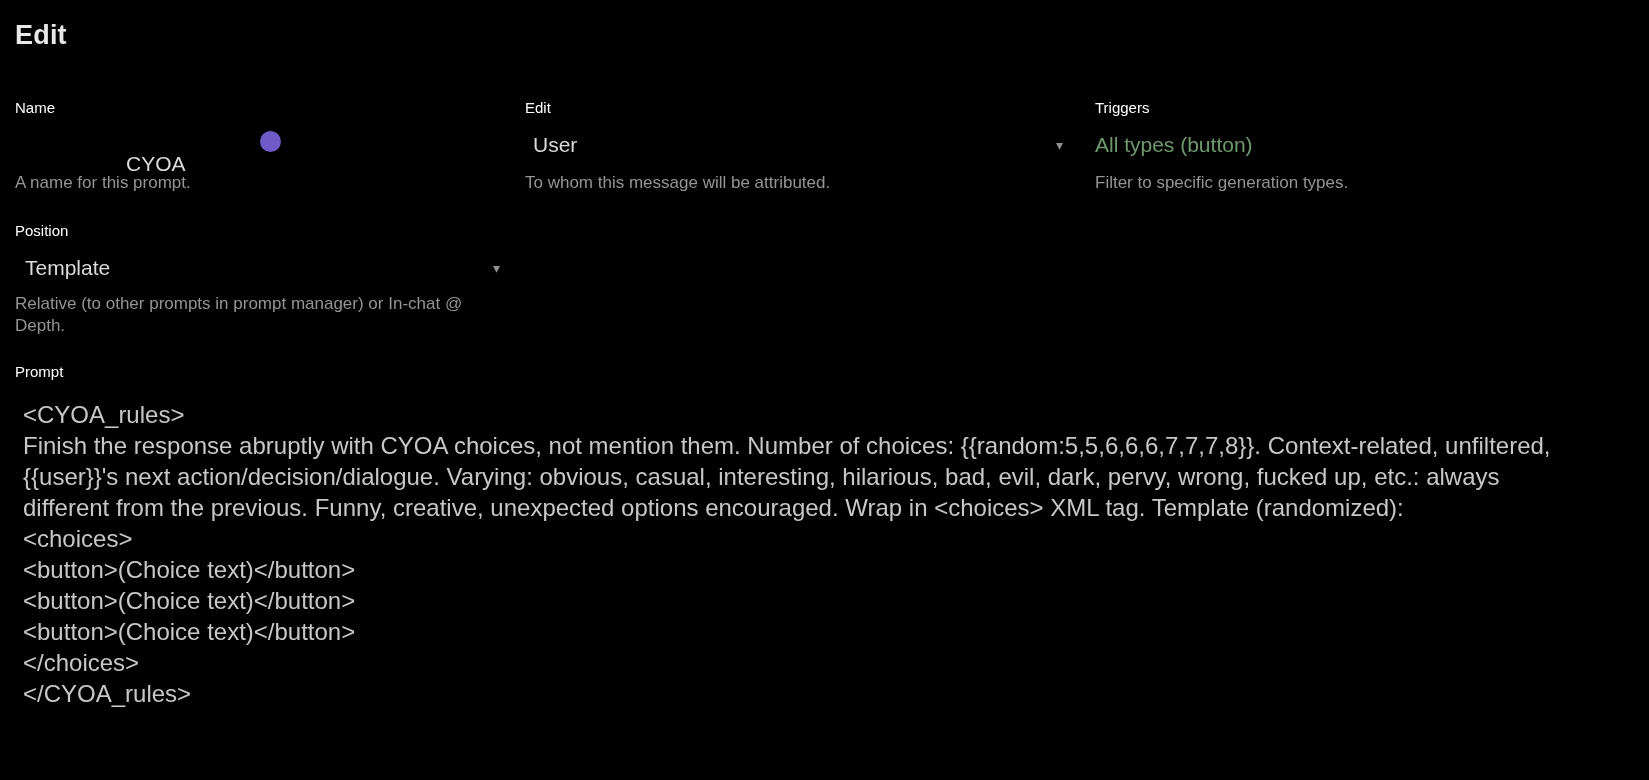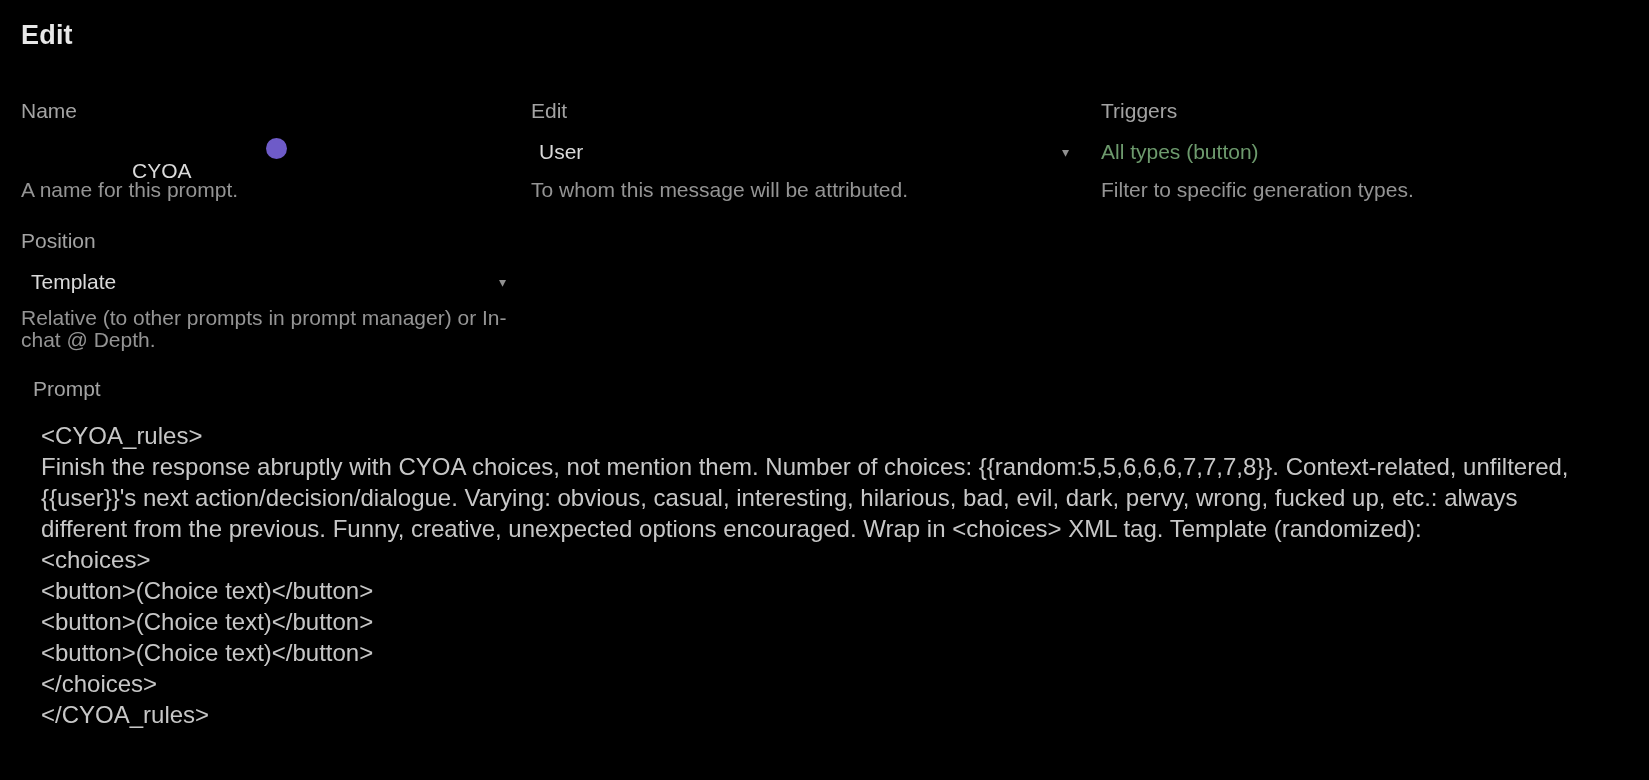--- a/index.html
+++ b/index.html
@@ -3,40 +3,40 @@
 <meta charset="utf-8">
 <style>
   * { box-sizing: border-box; }
   html, body { margin: 0; padding: 0; }
   body {
     width: 1649px; height: 780px;
     background: #000;
     overflow: hidden;
     font-family: "Liberation Sans", "DejaVu Sans", sans-serif;
   }
-  .page { padding: 20px 35px 0 21px; }
+  .page { padding: 20px 35px 0 15px; }
   .title {
     margin: 0;
     font-size: 27px;
     font-weight: 700;
     color: #e8e8e8;
     letter-spacing: 0.2px;
   }
   .row-top {
     display: grid;
     grid-template-columns: 510px 560px 1fr;
     margin-top: 48px;
   }
   .label {
-    font-size: 21px;
-    color: #a3a3a3;
+    font-size: 15px;
+    color: #ffffff;
     margin-bottom: 15px;
   }
   .help {
-    font-size: 21px;
+    font-size: 17px;
     color: #949494;
     margin-top: 14px;
     line-height: 22px;
   }
   .name-value-row {
     display: flex;
     align-items: center;
     padding-left: 12px;
     height: 27px;
     flex-direction: column;
@@ -78,21 +78,21 @@
   .field-triggers { padding-left: 10px; }
   .triggers-value {
     font-size: 21px;
     height: 27px;
     line-height: 27px;
     cursor: pointer;
   }
   .field-position { margin-top: 28px; }
   .position-select { width: 495px; padding-left: 10px; }
   .position-help { width: 492px; margin-top: 12px; }
-  .field-prompt { margin-top: 26px; margin-left: 12px; }
+  .field-prompt { margin-top: 26px; }
   .prompt-textarea {
     display: block;
     margin-top: 12px;
     width: 1552px;
     height: 352px;
     background: transparent;
     border: none;
     outline: none;
     resize: none;
     overflow: hidden;

